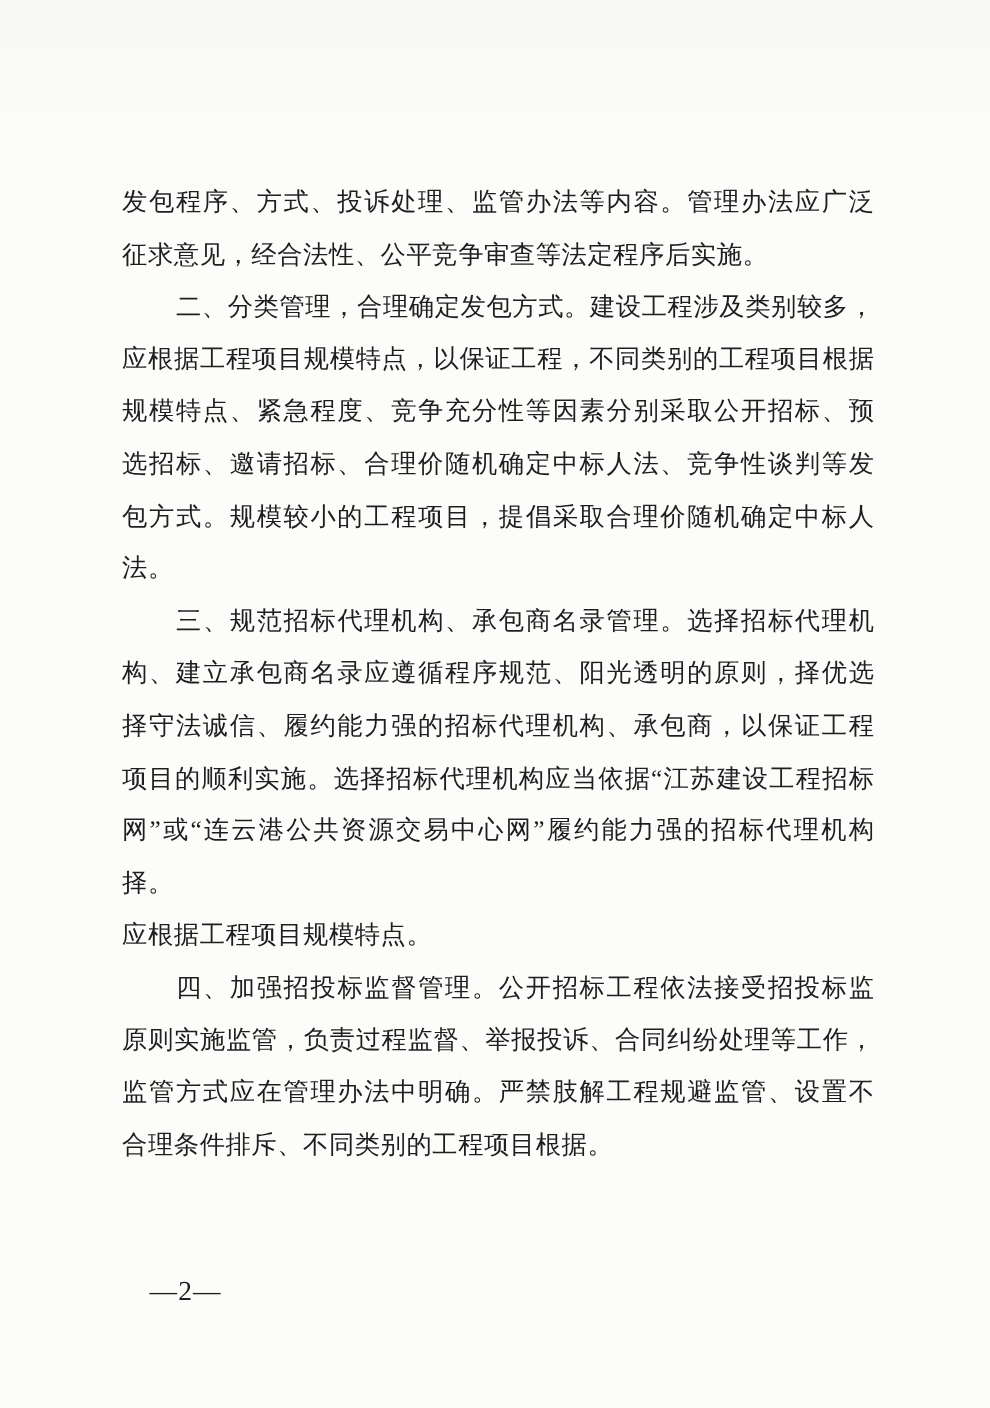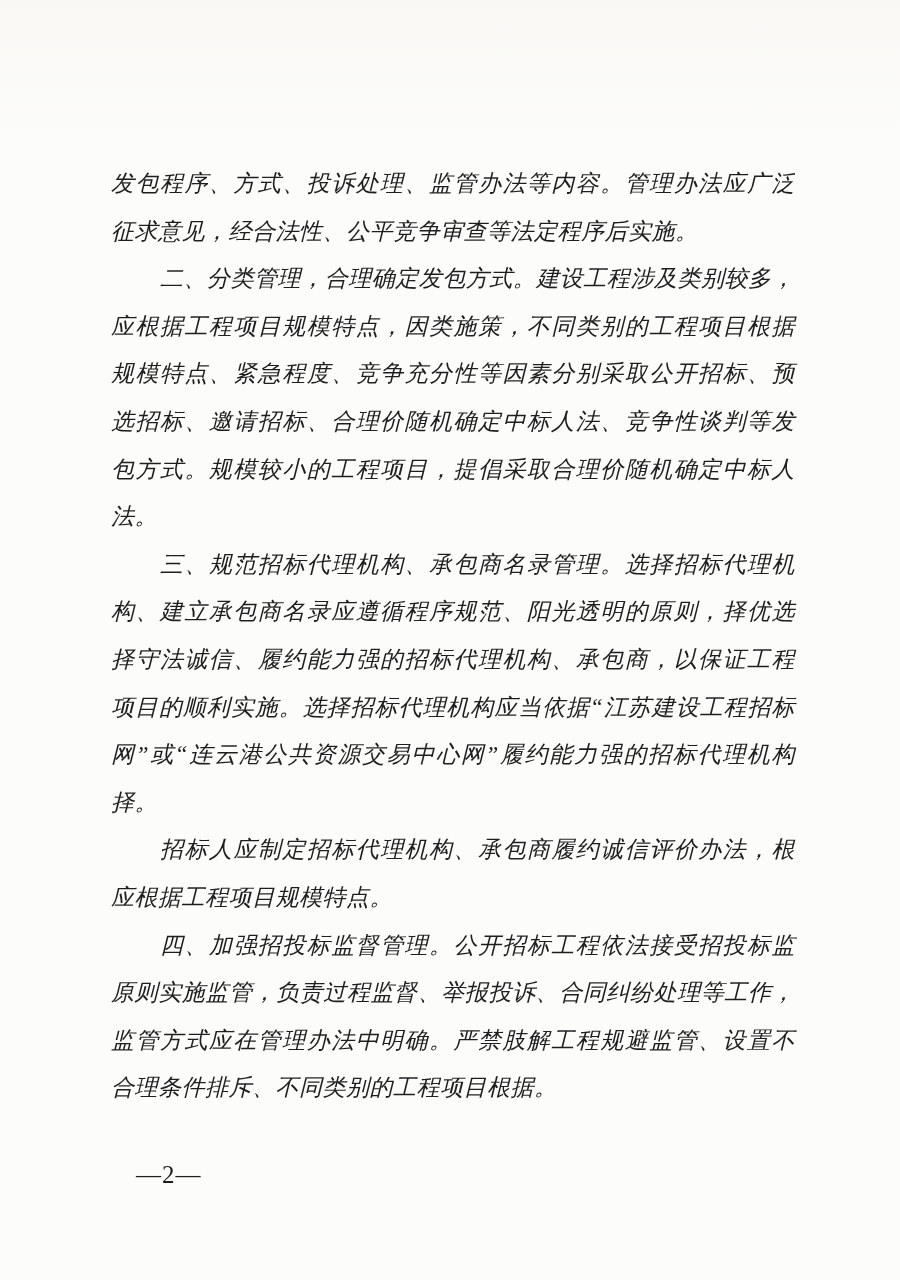--- a/index.html
+++ b/index.html
@@ -21,21 +21,20 @@
     inset: 0;
     background:
       linear-gradient(180deg, rgba(245,244,240,0.5) 0%, rgba(252,252,250,0) 12%),
       #fcfcfa;
   }
   .text-block {
     position: absolute;
     left: 111px;
     top: 160px;
     width: 684px;
-    font-style: italic;
   }
   .line {
     margin: 0;
     font-size: 23px;
     line-height: 47.6px;
     height: 47.6px;
     text-align: justify;
     text-align-last: justify;
     text-justify: inter-character;
     letter-spacing: 0.5px;
@@ -63,38 +62,37 @@
 <div class="page">
   <div class="text-block">
 
     <div>
       <p class="line">发包程序、方式、投诉处理、监管办法等内容。管理办法应广泛</p>
       <p class="line last">征求意见，经合法性、公平竞争审查等法定程序后实施。</p>
     </div>
 
     <div>
       <p class="line indent">二、分类管理，合理确定发包方式。建设工程涉及类别较多，</p>
-      <p class="line">应根据工程项目规模特点，因类施策，不同类别的工程项目根据</p>
+      <p class="line">应根据工程项目规模特点，以保证工程，不同类别的工程项目根据</p>
       <p class="line">规模特点、紧急程度、竞争充分性等因素分别采取公开招标、预</p>
       <p class="line">选招标、邀请招标、合理价随机确定中标人法、竞争性谈判等发</p>
       <p class="line">包方式。规模较小的工程项目，提倡采取合理价随机确定中标人</p>
       <p class="line last">法。</p>
     </div>
 
     <div>
       <p class="line indent">三、规范招标代理机构、承包商名录管理。选择招标代理机</p>
       <p class="line">构、建立承包商名录应遵循程序规范、阳光透明的原则，择优选</p>
       <p class="line">择守法诚信、履约能力强的招标代理机构、承包商，以保证工程</p>
       <p class="line">项目的顺利实施。选择招标代理机构应当依据“江苏建设工程招标</p>
       <p class="line">网”或“连云港公共资源交易中心网”履约能力强的招标代理机构</p>
       <p class="line last">择。</p>
     </div>
 
     <div>
-      <p class="line indent">招标人应制定招标代理机构、承包商履约诚信评价办法，根</p>
       <p class="line last">应根据工程项目规模特点。</p>
     </div>
 
     <div>
       <p class="line indent">四、加强招投标监督管理。公开招标工程依法接受招投标监</p>
       <p class="line">原则实施监管，负责过程监督、举报投诉、合同纠纷处理等工作，</p>
       <p class="line">监管方式应在管理办法中明确。严禁肢解工程规避监管、设置不</p>
       <p class="line last">合理条件排斥、不同类别的工程项目根据。</p>
     </div>
 

